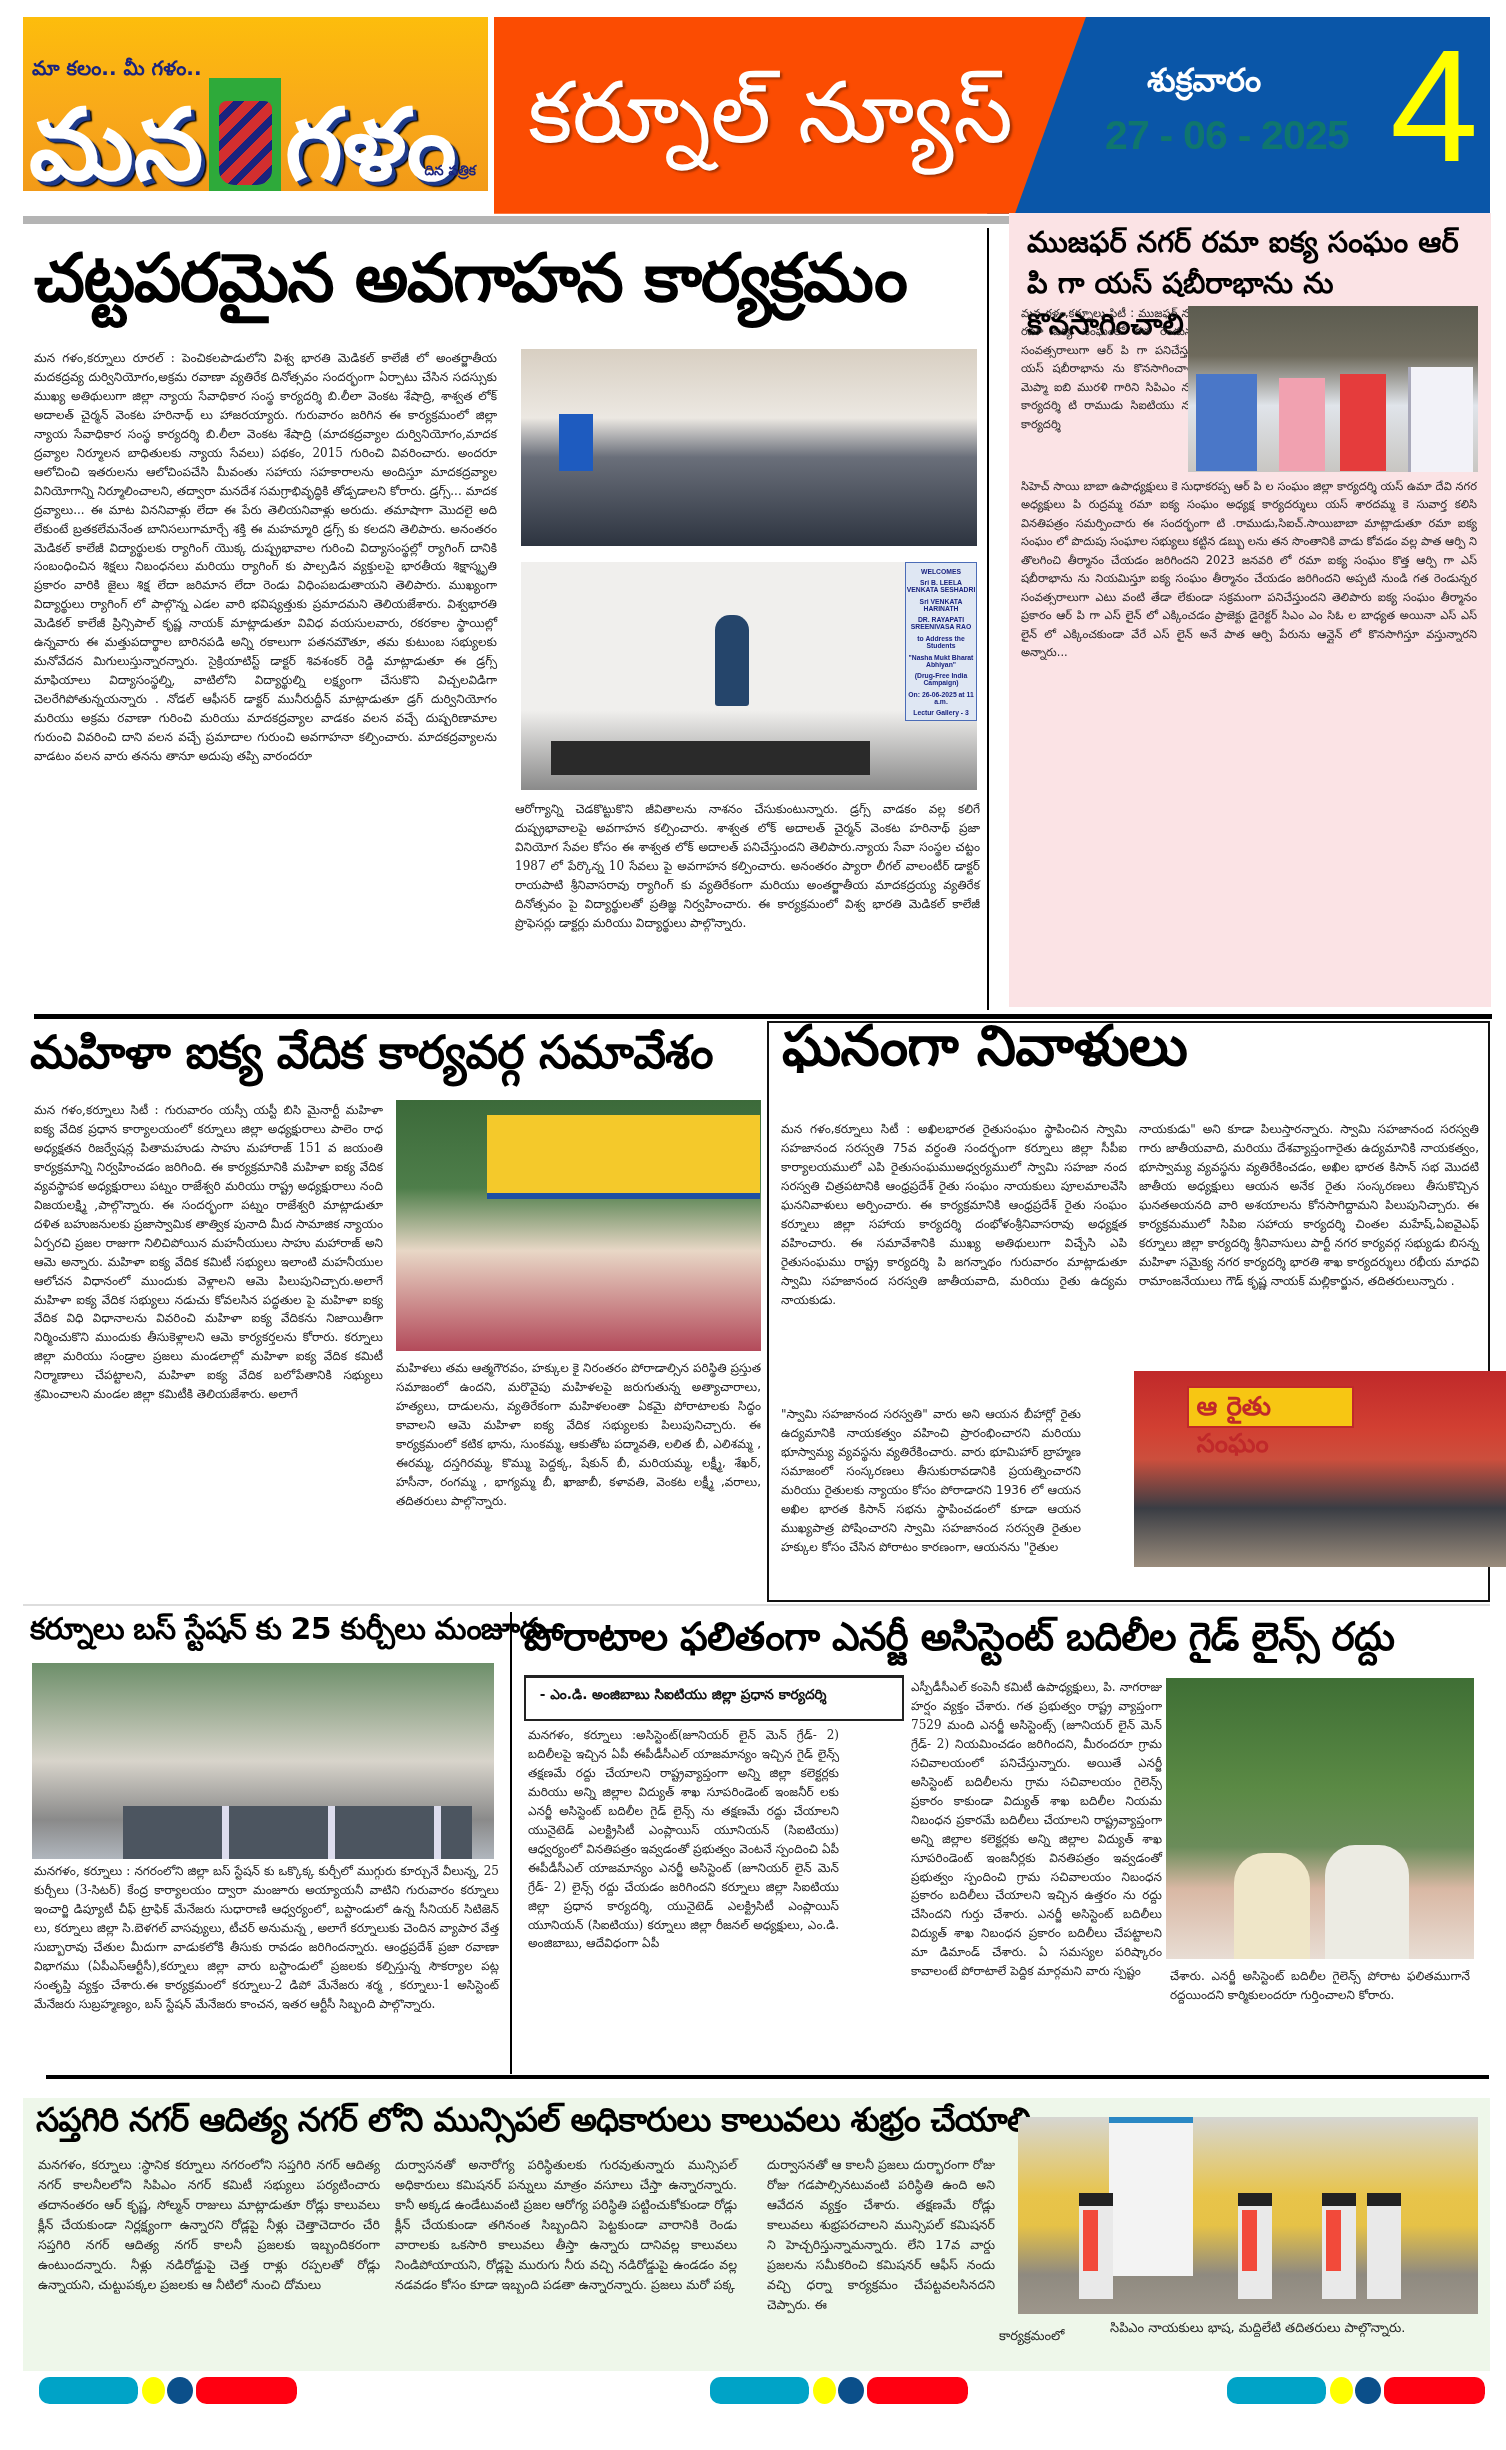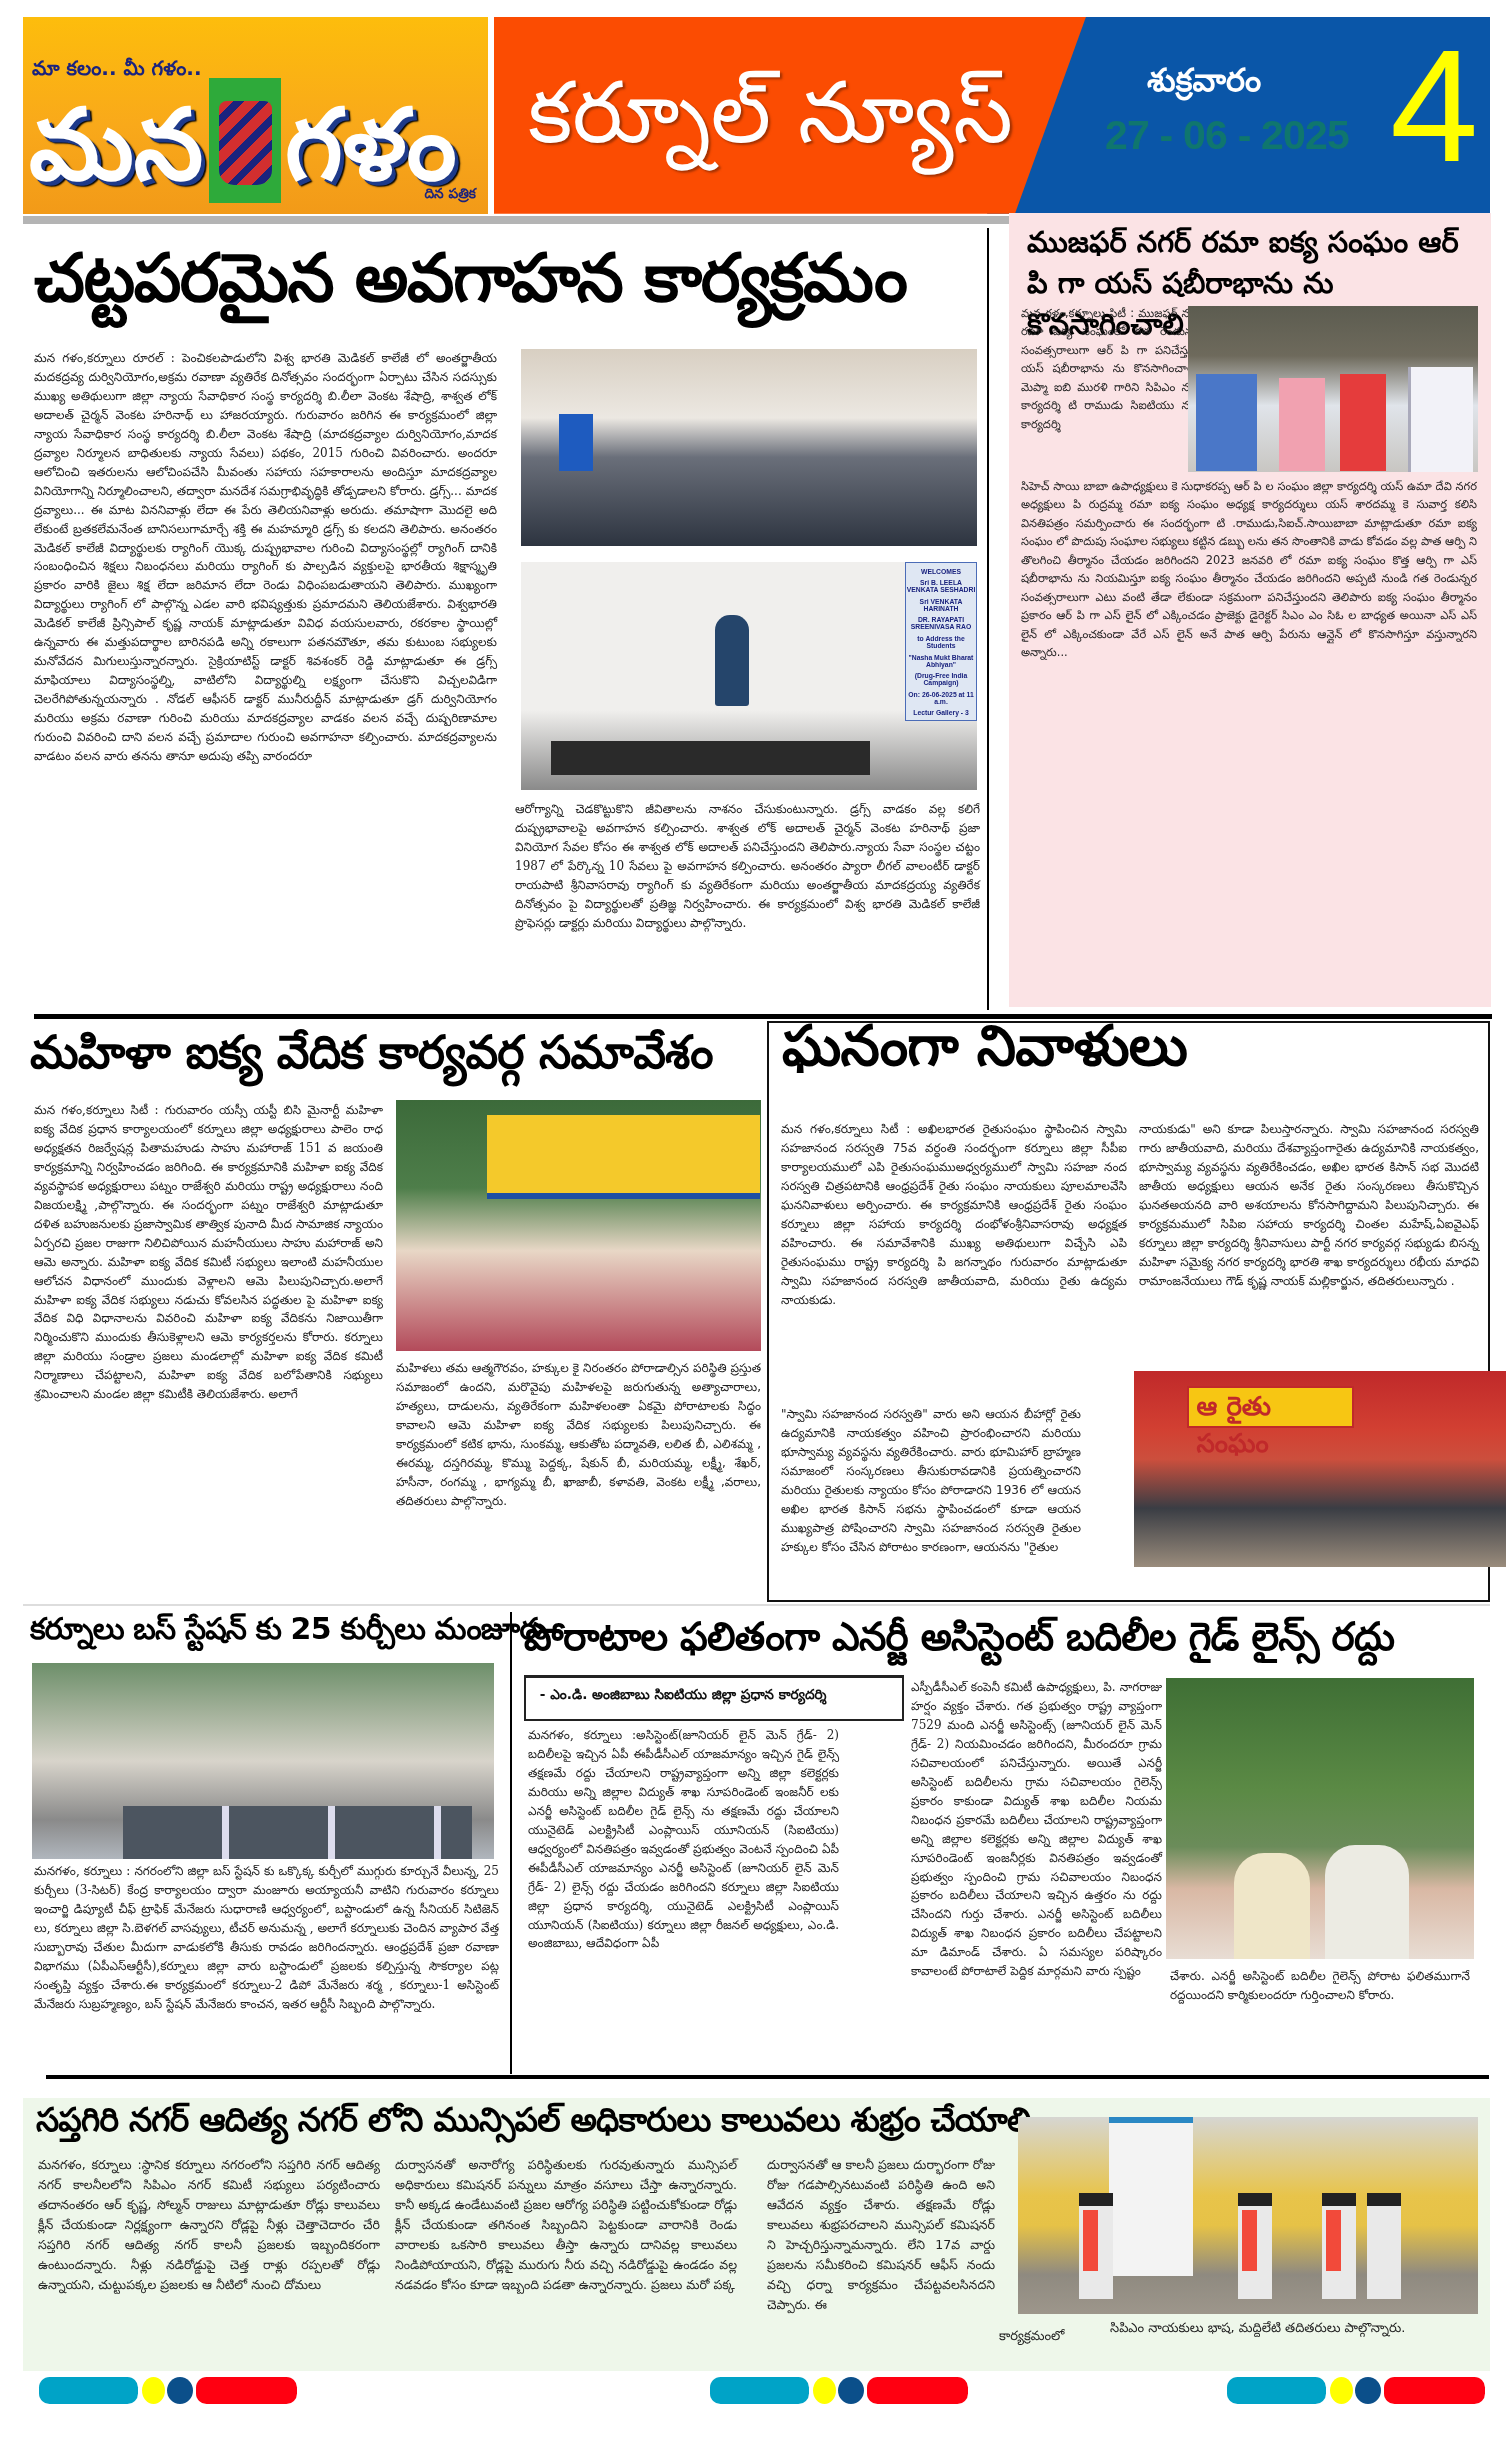--- a/index.html
+++ b/index.html
@@ -1,21 +1,21 @@
 <!DOCTYPE html>
 <html style="font-size:12px"><head>
 <meta charset="utf-8">
 <style>
   * { box-sizing: border-box; margin: 0; padding: 0; }
   html, body { width: 1507px; height: 2450px; background: #ffffff; overflow: hidden; }
   body { position: relative; font-family: "DejaVu Sans", sans-serif; color: #111; }
   .abs { position: absolute; }
 
   
-  .mast-logo { left: 23px; top: 16.7px; width: 465px; height: 197px;
+  .mast-logo { left: 23px; top: 16.7px; width: 465px; height: 174px;
     background: linear-gradient(180deg, #fdbd0c 0%, #f9a91a 55%, #f29a18 100%); overflow: hidden; }
   .mast-logo .tag { position: absolute; left: 9px; top: 39px; font-size: 20px; font-weight: bold; color: #1a237e; }
   .mast-logo .green { position: absolute; left: 186px; top: 61px; width: 72px; height: 125px; background: #2eaa3a; }
   .mast-logo .fist { position: absolute; left: 196px; top: 84px; width: 53px; height: 84px;
     background: repeating-linear-gradient(135deg, #d32f2f 0 10.6px, #1a237e 10.6px 18px); border-radius: 7.6px 7.6px 15px 15px; }
   .mast-logo .name { position: absolute; top: 78px; font-size: 99px; font-weight: bold; color: #fff;
     text-shadow: 3.8px 3.8px 0 #1e3a8a, 5.3px 5.3px 1.5px #000; font-family: "DejaVu Sans", sans-serif; line-height: 1; }
   .mast-logo .name.l { left: 6px; }
   .mast-logo .name.r { left: 262px; }
   .mast-logo .sub { position: absolute; right: 12px; bottom: 9px; font-size: 13.7px; font-weight: bold; color: #1a237e; }

